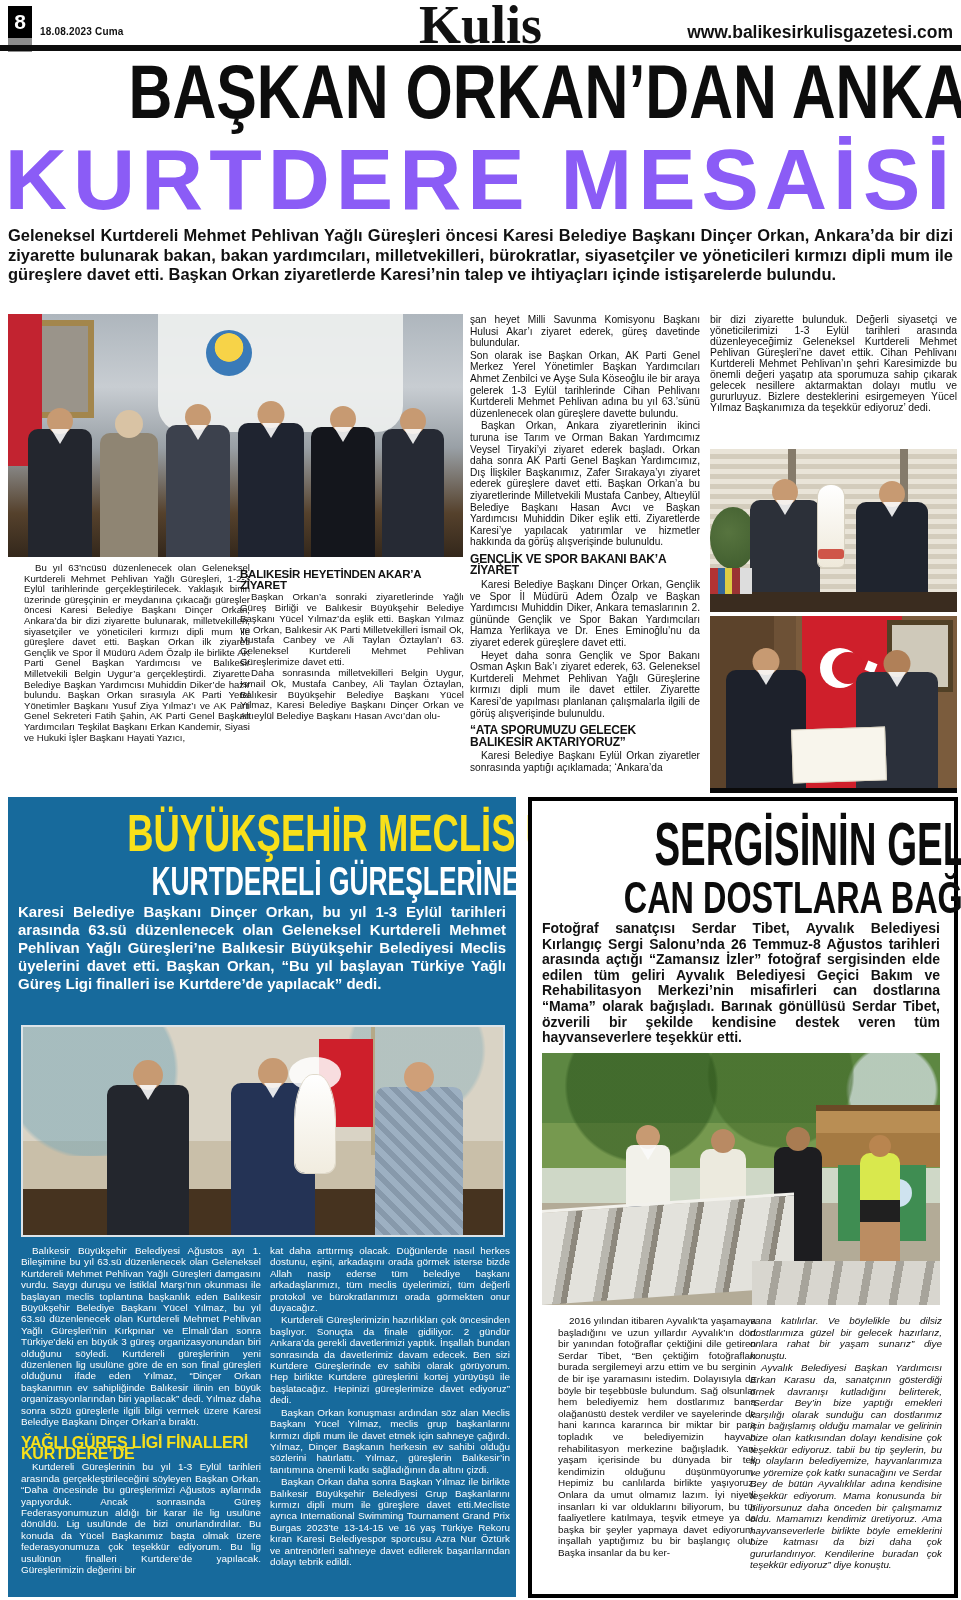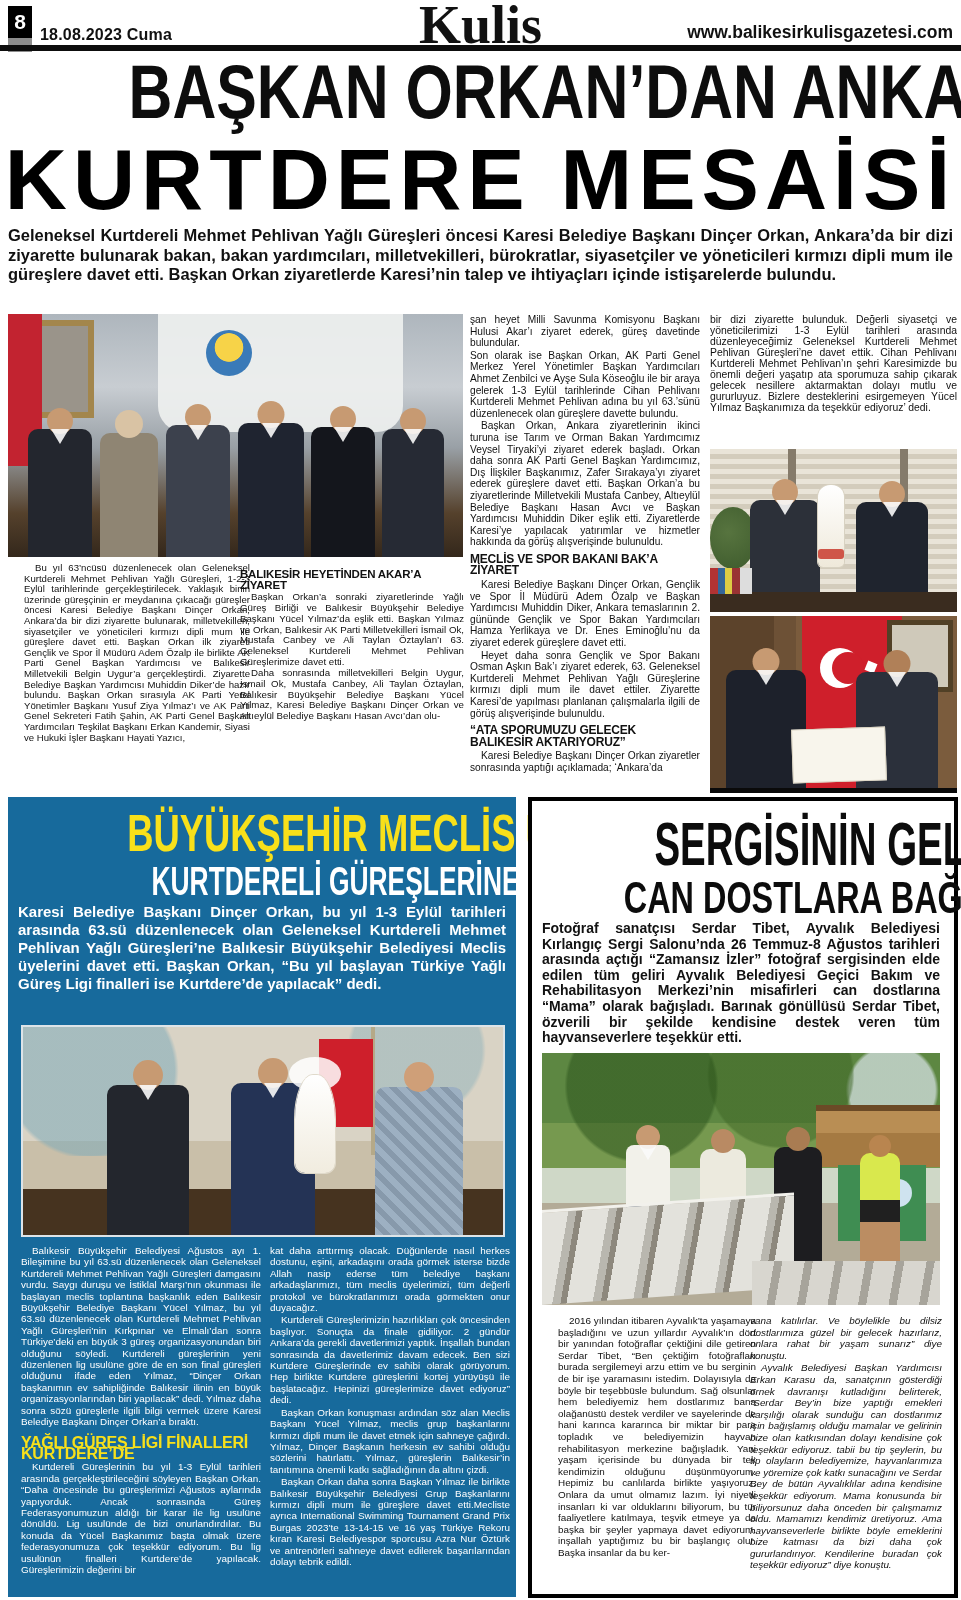--- a/index.html
+++ b/index.html
@@ -3,21 +3,21 @@
 <meta charset="utf-8">
 <style>
   html,body{margin:0;padding:0;background:#e8e8e8;}
   .page{position:relative;width:961px;height:1600px;margin:0 auto;background:#fff;
         font-family:"Liberation Sans",sans-serif;color:#111;overflow:hidden;}
   .abs{position:absolute;}
   
   .pageno{position:absolute;left:8px;top:6px;width:24px;height:32px;background:#000;color:#fff;
           font-weight:bold;font-size:21px;display:flex;align-items:center;justify-content:center;}
   .pageno-shadow{position:absolute;left:8px;top:38px;width:24px;height:14px;background:#8d8d8d;}
-  .date{position:absolute;left:40px;top:26px;font-size:16px;font-weight:bold;letter-spacing:.2px;}
+  .date{position:absolute;left:40px;top:26px;font-size:10px;font-weight:bold;letter-spacing:.2px;}
   .masthead{position:absolute;left:0;top:-6px;width:100%;text-align:center;
             font-family:"Liberation Serif",serif;font-weight:bold;font-size:54px;}
   .website{position:absolute;right:8px;top:22px;font-size:17.5px;font-weight:bold;}
   .toprule{position:absolute;left:0;top:45px;width:961px;height:6px;background:#0d0d0d;}
   
   .hl{position:absolute;width:100%;text-align:center;font-weight:bold;line-height:1;white-space:nowrap;}
   .cx{display:inline-block;white-space:nowrap;}
   
   .col{position:absolute;overflow:hidden;}
   .bp{margin:0 0 1px 0;text-align:justify;}
@@ -46,21 +46,21 @@
   <div class="pageno">8</div>
   <div class="pageno-shadow"></div>
   <div class="date">18.08.2023 Cuma</div>
   <div class="masthead">Kulis</div>
   <div class="website">www.balikesirkulisgazetesi.com</div>
   <div class="toprule"></div>
 
   <div class="hl" style="top:54px;font-size:76px;color:#0d0d0d;">
     <span class="cx" style="transform:scaleX(0.80);">BAŞKAN ORKAN’DAN ANKARA’DA</span>
   </div>
-  <div class="hl" style="top:136px;font-size:86px;color:#000000;letter-spacing:6px;text-align:center;">
+  <div class="hl" style="top:136px;font-size:86px;color:#8b5cf6;letter-spacing:6px;text-align:center;">
     <span class="cx">KURTDERE MESAİSİ</span>
   </div>
 
   <div class="abs" style="left:8px;top:226px;width:945px;font-size:16.5px;font-weight:bold;line-height:19.5px;text-align:justify;">Geleneksel Kurtdereli Mehmet Pehlivan Yağlı Güreşleri öncesi Karesi Belediye Başkanı Dinçer Orkan, Ankara’da bir dizi ziyarette bulunarak bakan, bakan yardımcıları, milletvekilleri, bürokratlar, siyasetçiler ve yöneticileri kırmızı dipli mum ile güreşlere davet etti. Başkan Orkan ziyaretlerde Karesi’nin talep ve ihtiyaçları içinde istişarelerde bulundu.</div>
 
   <div class="photo" style="left:8px;top:314px;width:455px;height:243px;background:linear-gradient(180deg,#aeb6bd 0,#c8cdd2 30%,#99a0a6 55%,#55412c 82%,#33271b 100%);">
     <div class="abs" style="left:14px;top:6px;width:60px;height:86px;background:#9a948a;border:6px solid #a3864c;"></div>
     <div class="abs" style="left:0;top:0;width:34px;height:152px;background:#c22330;"></div>
     <div class="abs" style="left:150px;top:0;width:245px;height:118px;background:#eef0ef;opacity:.92;border-radius:0 0 26px 26px;"></div>
     <div class="abs" style="left:198px;top:16px;width:46px;height:46px;border-radius:50%;background:radial-gradient(circle at 50% 38%,#f7d348 0 38%,#3a7ab8 40% 100%);"></div>
@@ -79,25 +79,25 @@
   <div class="col" style="left:240px;top:563px;width:224px;height:230px;font-size:9.7px;line-height:10.7px;">
     <p class="sub" style="font-size:11.5px;">BALIKESİR HEYETİNDEN AKAR’A ZİYARET</p>
     <p class="bp ind">Başkan Orkan’a sonraki ziyaretlerinde Yağlı Güreş Birliği ve Balıkesir Büyükşehir Belediye Başkanı Yücel Yılmaz’da eşlik etti. Başkan Yılmaz ve Orkan, Balıkesir AK Parti Milletvekilleri İsmail Ok, Mustafa Canbey ve Ali Taylan Öztaylan’ı 63. Geleneksel Kurtdereli Mehmet Pehlivan Güreşlerimize davet etti.</p>
     <p class="bp ind">Daha sonrasında milletvekilleri Belgin Uygur, İsmail Ok, Mustafa Canbey, Ali Taylan Öztaylan, Balıkesir Büyükşehir Belediye Başkanı Yücel Yılmaz, Karesi Belediye Başkanı Dinçer Orkan ve Altıeylül Belediye Başkanı Hasan Avcı’dan olu-</p>
   </div>
 
   <div class="col" style="left:470px;top:314px;width:230px;height:478px;font-size:10.2px;line-height:11.6px;">
     <p class="bp">şan heyet Milli Savunma Komisyonu Başkanı Hulusi Akar’ı ziyaret ederek, güreş davetinde bulundular.</p>
     <p class="bp">Son olarak ise Başkan Orkan, AK Parti Genel Merkez Yerel Yönetimler Başkan Yardımcıları Ahmet Zenbilci ve Ayşe Sula Köseoğlu ile bir araya gelerek 1-3 Eylül tarihlerinde Cihan Pehlivanı Kurtdereli Mehmet Pehlivan adına bu yıl 63.’sünü düzenlenecek olan güreşlere davette bulundu.</p>
     <p class="bp ind">Başkan Orkan, Ankara ziyaretlerinin ikinci turuna ise Tarım ve Orman Bakan Yardımcımız Veysel Tiryaki’yi ziyaret ederek başladı. Orkan daha sonra AK Parti Genel Başkan Yardımcımız, Dış İlişkiler Başkanımız, Zafer Sırakaya’yı ziyaret ederek güreşlere davet etti. Başkan Orkan’a bu ziyaretlerinde Milletvekili Mustafa Canbey, Altıeylül Belediye Başkanı Hasan Avcı ve Başkan Yardımcısı Muhiddin Diker eşlik etti. Ziyaretlerde Karesi’ye yapılacak yatırımlar ve hizmetler hakkında da görüş alışverişinde bulunuldu.</p>
-    <p class="sub" style="font-size:12px;">MECLİS VE SPOR BAKANI BAK’A ZİYARET</p>
+    <p class="sub" style="font-size:12px;">GENÇLİK VE SPOR BAKANI BAK’A ZİYARET</p>
     <p class="bp ind">Karesi Belediye Başkanı Dinçer Orkan, Gençlik ve Spor İl Müdürü Adem Özalp ve Başkan Yardımcısı Muhiddin Diker, Ankara temaslarının 2. gününde Gençlik ve Spor Bakan Yardımcıları Hamza Yerlikaya ve Dr. Enes Eminoğlu’nu da ziyaret ederek güreşlere davet etti.</p>
     <p class="bp ind">Heyet daha sonra Gençlik ve Spor Bakanı Osman Aşkın Bak’ı ziyaret ederek, 63. Geleneksel Kurtdereli Mehmet Pehlivan Yağlı Güreşlerine kırmızı dipli mum ile davet ettiler. Ziyarette Karesi’de yapılması planlanan çalışmalarla ilgili de görüş alışverişinde bulunuldu.</p>
     <p class="sub" style="font-size:12px;">“ATA SPORUMUZU GELECEK BALIKESİR AKTARIYORUZ”</p>
-    <p class="bp ind">Karesi Belediye Başkanı Dinçer Orkan ziyaretler sonrasında yaptığı açıklamada; ‘Ankara’da</p>
+    <p class="bp ind">Karesi Belediye Başkanı Eylül Orkan ziyaretler sonrasında yaptığı açıklamada; ‘Ankara’da</p>
   </div>
 
   <div class="col" style="left:710px;top:314px;width:247px;height:132px;font-size:10.4px;line-height:11px;">
     <p class="bp">bir dizi ziyarette bulunduk. Değerli siyasetçi ve yöneticilerimizi 1-3 Eylül tarihleri arasında düzenleyeceğimiz Geleneksel Kurtdereli Mehmet Pehlivan Güreşleri’ne davet ettik. Cihan Pehlivanı Kurtdereli Mehmet Pehlivan’ın şehri Karesimizde bu önemli değeri yaşatıp ata sporumuza sahip çıkarak gelecek nesillere aktarmaktan dolayı mutlu ve gururluyuz. Bizlere desteklerini esirgemeyen Yücel Yılmaz Başkanımıza da teşekkür ediyoruz’ dedi.</p>
   </div>
 
   <div class="photo" style="left:710px;top:449px;width:247px;height:163px;background:repeating-linear-gradient(180deg,#e9e4d8 0 5px,#d3ccbc 5px 10px);">
     <div class="abs" style="left:78px;top:0;width:8px;height:112px;background:#857b6b;"></div>
     <div class="abs" style="left:190px;top:0;width:8px;height:112px;background:#857b6b;"></div>
     <div class="abs" style="left:0;top:58px;width:46px;height:62px;border-radius:50%;background:radial-gradient(circle at 40% 40%,#57743f,#3d5a2c);"></div>

